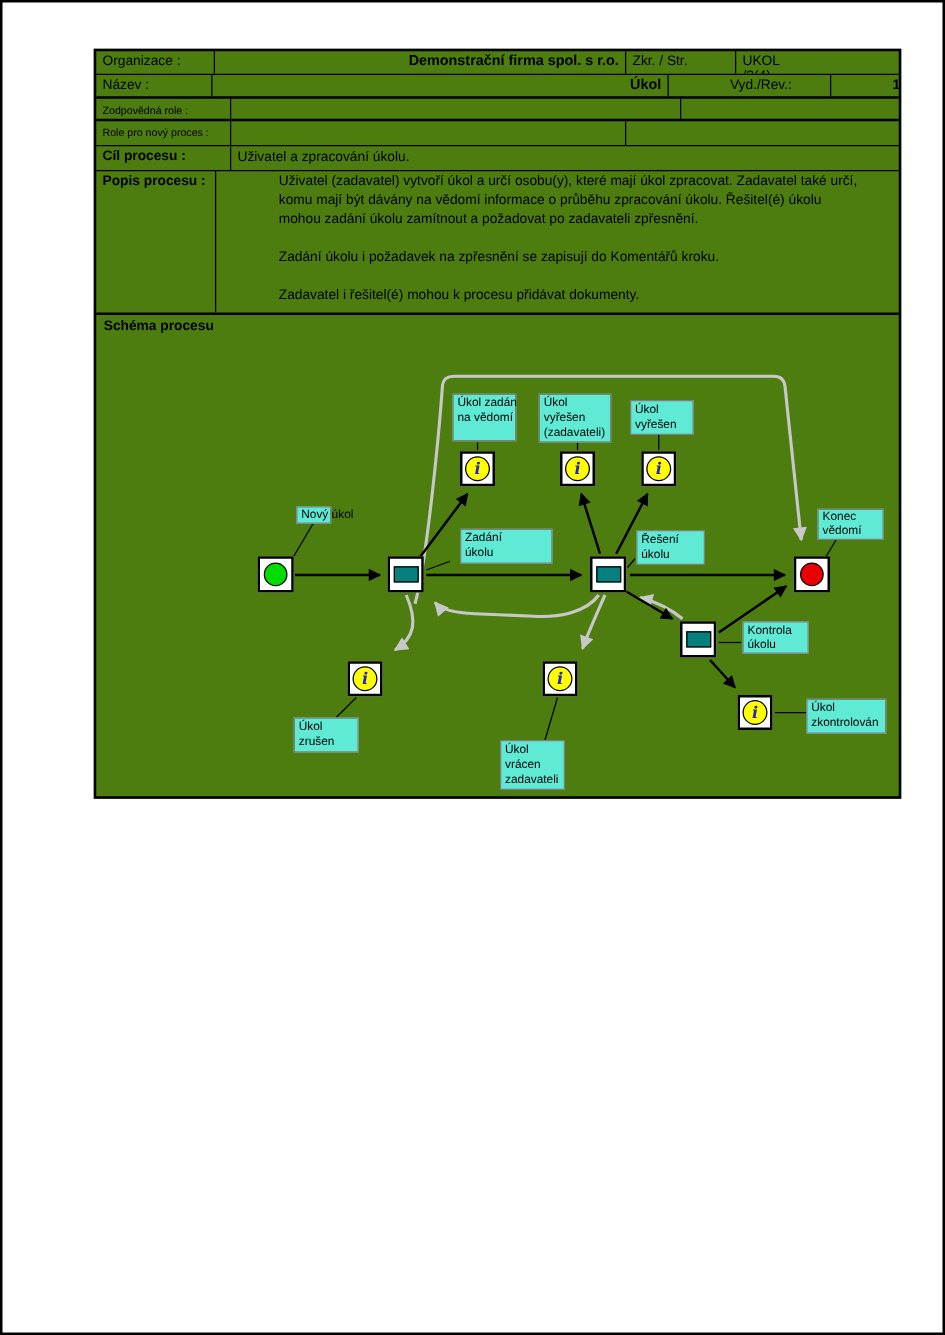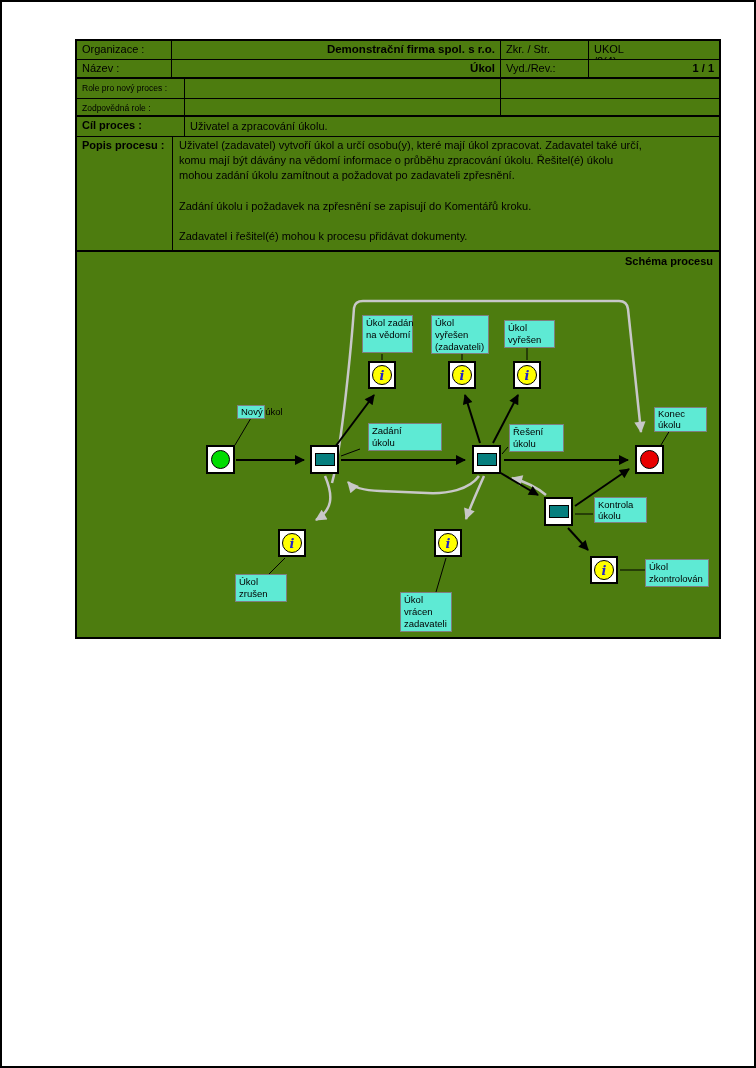--- a/index.html
+++ b/index.html
@@ -4,22 +4,22 @@
 <style>
   html,body { margin:0; padding:0; background:#e8e8e8; }
   .page {
     position:relative; width:756px; height:1068px; background:#ffffff;
     font-family:"Liberation Sans","DejaVu Sans",sans-serif; color:#000;
     box-sizing:border-box; border:2px solid #000; margin:0 auto; overflow:hidden;
   }
   
   .tbl { position:absolute; left:73px; top:37px; width:646px; border:2px solid #000; box-sizing:border-box; background:#4d7c0f; }
   .row { display:flex; box-sizing:border-box; border-bottom:1px solid #000; }
-  .row.thick { border-bottom:2px solid #000; }
-  .row:last-child { border-bottom:none;text-align:right; }
+  .row.thick { border-bottom:2px solid #000;gap:44px; }
+  .row:last-child { border-bottom:none; }
   .cell { box-sizing:border-box; border-right:1px solid #000; padding:2px 5px 0 5px; font-size:11px; overflow:hidden; white-space:nowrap; }
   .cell:last-child { border-right:none;flex-direction:column; }
   .bold { font-weight:bold; }
   .center { text-align:right; }
   .small { font-size:8.5px; padding-top:4px; }
   .flex1 { flex:1; }
   .split { display:flex; justify-content:space-between; }
   .popis-text { white-space:pre-line; line-height:15.2px; padding:1px 6px; font-size:11px; }
   .schema-row { display:block; position:relative; }
   .schema-title { font-weight:bold; font-size:11px; padding:3px 6px; }
@@ -55,32 +55,32 @@
         <span>UKOL</span>
         <span>/2(4)</span>
       </div>
     </div>
     <div class="row thick" style="height:19px">
       <div class="cell" style="width:95px">Název :</div>
       <div class="cell center bold" style="width:329px; font-size:11.5px">Úkol</div>
       <div class="cell" style="width:88px">Vyd./Rev.:</div>
       <div class="cell flex1 center bold">1 / 1</div>
     </div>
-    <div class="row" style="height:20px">
-      <div class="cell small" style="width:108px">Role pro nový proces :</div>
-      <div class="cell" style="width:316px"></div>
-      <div class="cell flex1"></div>
-    </div>
     <div class="row thick" style="height:18px">
       <div class="cell small" style="width:108px">Zodpovědná role :</div>
       <div class="cell" style="width:316px"></div>
       <div class="cell flex1"></div>
     </div>
     <div class="row" style="height:20px">
-      <div class="cell bold" style="width:108px">Cíl proces :</div>
+      <div class="cell small" style="width:108px">Role pro nový proces :</div>
+      <div class="cell" style="width:316px"></div>
+      <div class="cell flex1"></div>
+    </div>
+    <div class="row" style="height:20px">
+      <div class="cell bold" style="width:108px">Cíl procesu :</div>
       <div class="cell flex1" style="padding-top:3px">Uživatel a zpracování úkolu.</div>
     </div>
     <div class="row thick" style="height:115px">
       <div class="cell bold" style="width:96px">Popis procesu :</div>
       <div class="cell flex1 popis-text" style="white-space:pre-line">Uživatel (zadavatel) vytvoří úkol a určí osobu(y), které mají úkol zpracovat. Zadavatel také určí,
 komu mají být dávány na vědomí informace o průběhu zpracování úkolu. Řešitel(é) úkolu
 mohou zadání úkolu zamítnout a požadovat po zadavateli zpřesnění.
 
 Zadání úkolu i požadavek na zpřesnění se zapisují do Komentářů kroku.
 
@@ -166,21 +166,21 @@
     <div class="node sq28" style="left:588px; top:554px">
       <div class="info-dot">i</div>
     </div>
 
     <div class="lbl" style="left:235px; top:403px; width:28px; height:14px; line-height:10px">Nový úkol</div>
     <div class="lbl" style="left:366px; top:421px; width:74px">Zadání
 úkolu</div>
     <div class="lbl" style="left:507px; top:422px; width:55px">Řešení
 úkolu</div>
     <div class="lbl" style="left:652px; top:405px; width:53px; line-height:10.5px">Konec
-úkolu</div>
+vědomí</div>
     <div class="lbl" style="left:592px; top:495px; width:53px; line-height:11px">Kontrola
 úkolu</div>
     <div class="lbl" style="left:360px; top:313px; width:51px; height:38px">Úkol zadán
 na vědomí</div>
     <div class="lbl" style="left:429px; top:313px; width:58px; height:39px">Úkol
 vyřešen
 (zadavateli)</div>
     <div class="lbl" style="left:502px; top:318px; width:51px">Úkol
 vyřešen</div>
     <div class="lbl" style="left:233px; top:572px; width:52px">Úkol

